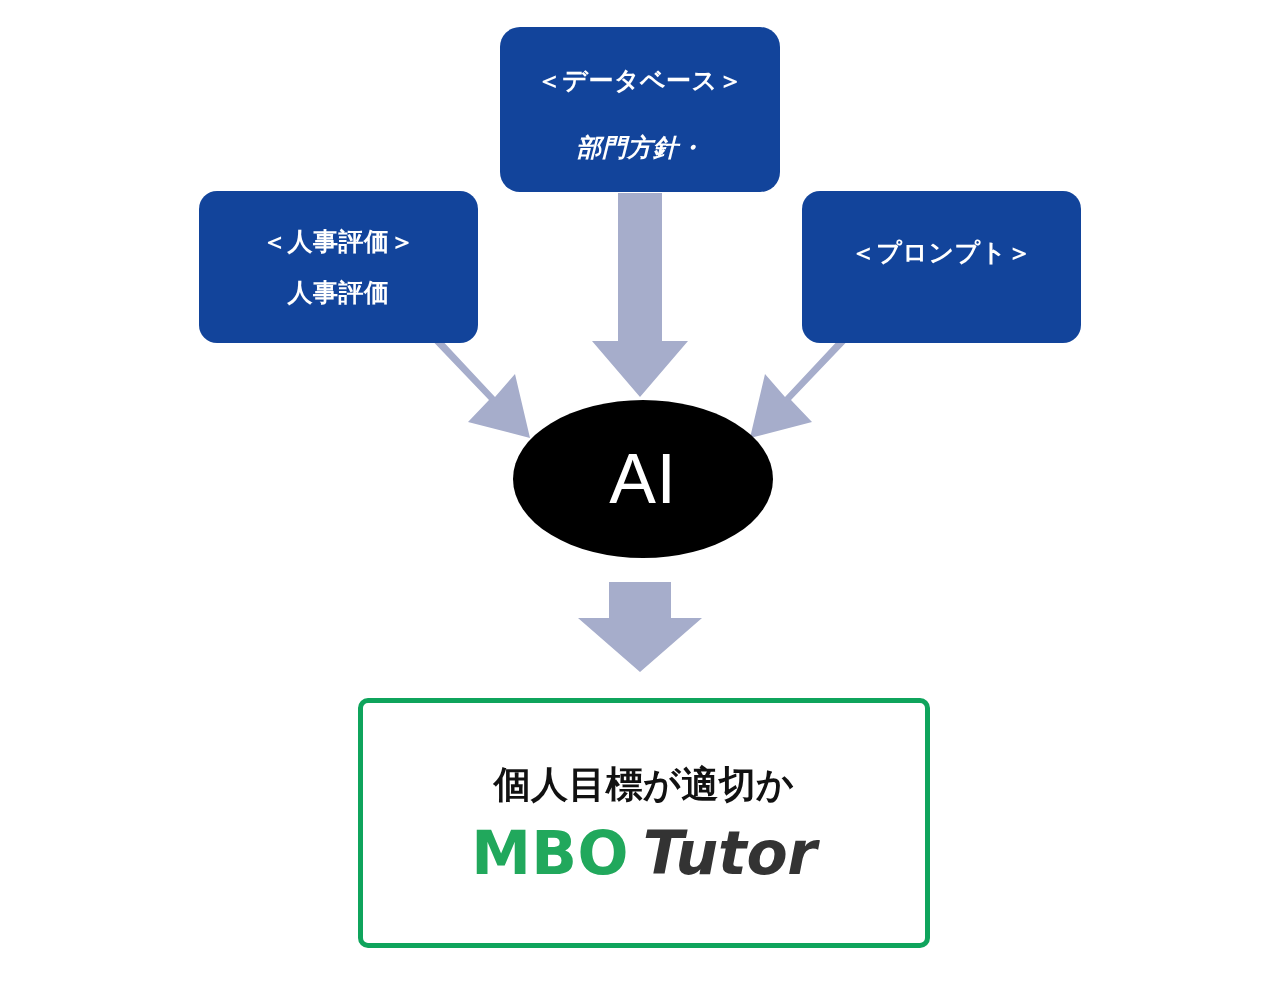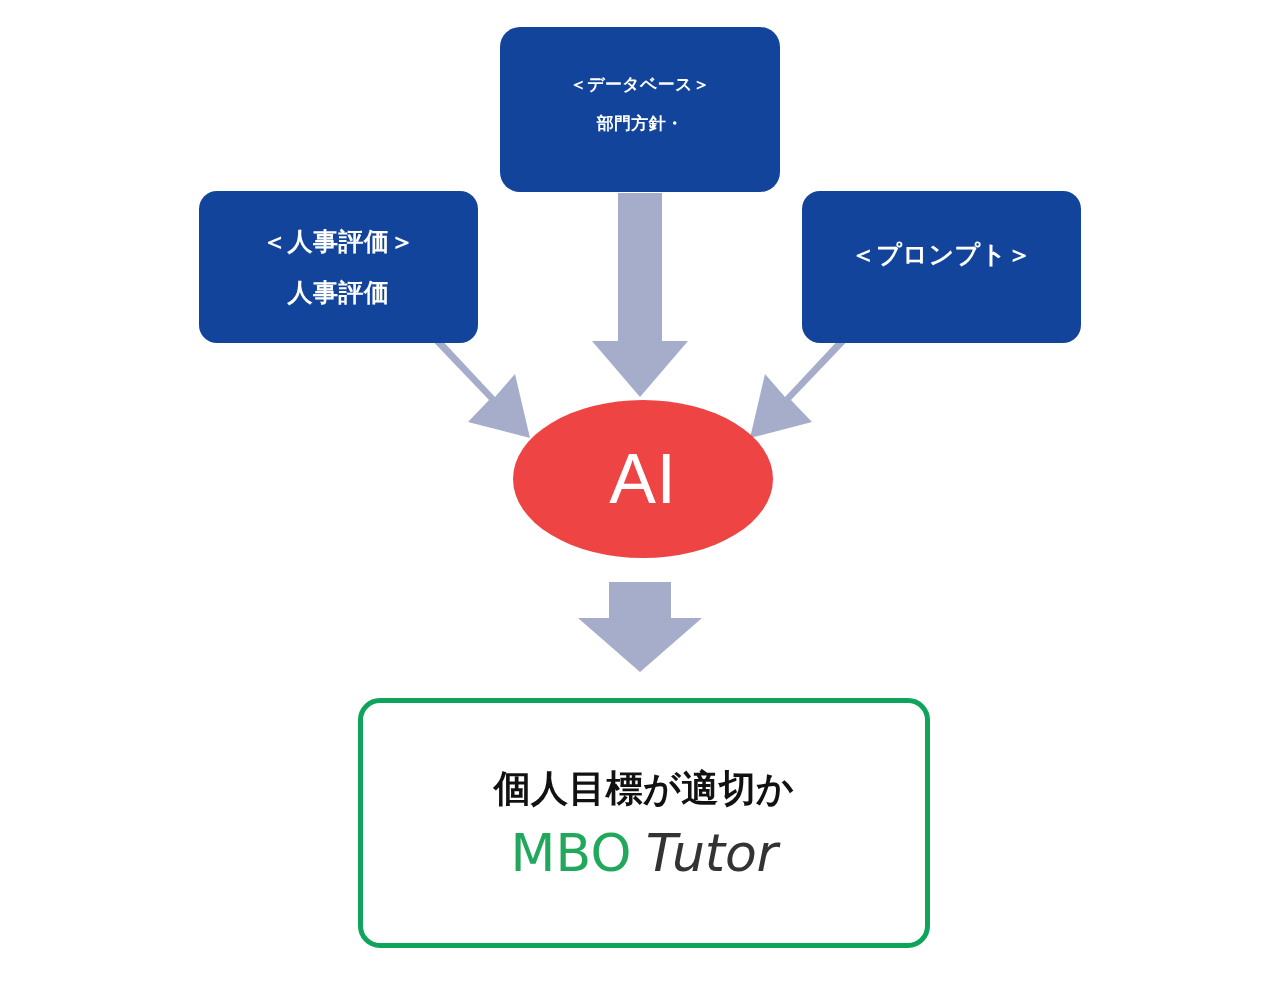--- a/index.html
+++ b/index.html
@@ -42,62 +42,62 @@
   }
 
   #box-db {
     left: 500px;
     top: 27px;
     width: 280px;
     height: 165px;
     border-radius: 20px;
     padding: 6px 0 2px 0;
   }
-  #box-db .line { font-size: 17px; line-height: 1.0; }
+  #box-db .line { font-size: 25px; line-height: 1.0; margin-top: 20px; }
   #box-db .line.l1 { margin-bottom: 22px; }
-  #box-db .line.l2 { margin-bottom: 16px; }
+  #box-db .line.l2 { margin-bottom: 16px; font-style: italic; }
 
   #box-hr {
     left: 199px;
     top: 191px;
     width: 279px;
     height: 152px;
     border-radius: 18px;
   }
   #box-hr .line { font-size: 25px; line-height: 1.0; }
   #box-hr .line.l1 { margin-bottom: 26px; }
 
   #box-prompt {
     left: 802px;
     top: 191px;
     width: 279px;
     height: 152px;
     border-radius: 18px;
   }
   #box-prompt .line { font-size: 25px; line-height: 1.0; }
-  #box-prompt .line.l1 { margin-bottom: 26px; }
+  #box-prompt .line.l1 { margin-bottom: 26px; font-family: Liberation Mono, monospace; }
 
   
   #arrow-layer {
     position: absolute;
     left: 0;
     top: 0;
     width: 1280px;
     height: 998px;
     z-index: 1;
   }
 
   
   #ai-node {
     position: absolute;
     left: 513px;
     top: 400px;
     width: 260px;
     height: 158px;
-    background: #ef4444;
+    background: #000000;
     border-radius: 50%;
     display: flex;
     align-items: center;
     justify-content: center;
     z-index: 3;
   }
   #ai-node .ai-label {
     color: #ffffff;
     font-size: 70px;
     font-weight: 400;
@@ -107,43 +107,43 @@
   }
 
   
   #result-card {
     position: absolute;
     left: 358px;
     top: 698px;
     width: 572px;
     height: 250px;
     border: 5px solid #0FA45C;
-    border-radius: 22px;
+    border-radius: 10px;
     background: #ffffff;
     box-sizing: border-box;
     display: flex;
     flex-direction: column;
     align-items: center;
     justify-content: center;
     z-index: 3;
   }
   #result-card .res-line {
     color: #111111;
     font-size: 37px;
     font-weight: 700;
     line-height: 1.18;
     white-space: nowrap;
     letter-spacing: 0.01em;
   }
   #result-card .logo {
     margin-top: 16px;
     white-space: nowrap;
     font-family: "DejaVu Sans", sans-serif;
-    font-weight: 400;
-    font-size: 52px;
+    font-weight: 700;
+    font-size: 60px;
     letter-spacing: -0.01em;
     line-height: 1;
   }
   #result-card .logo .mbo {
     color: #21A85C;
     font-style: normal;
     letter-spacing: 0.005em;
   }
   #result-card .logo .tutor {
     color: #333333;

